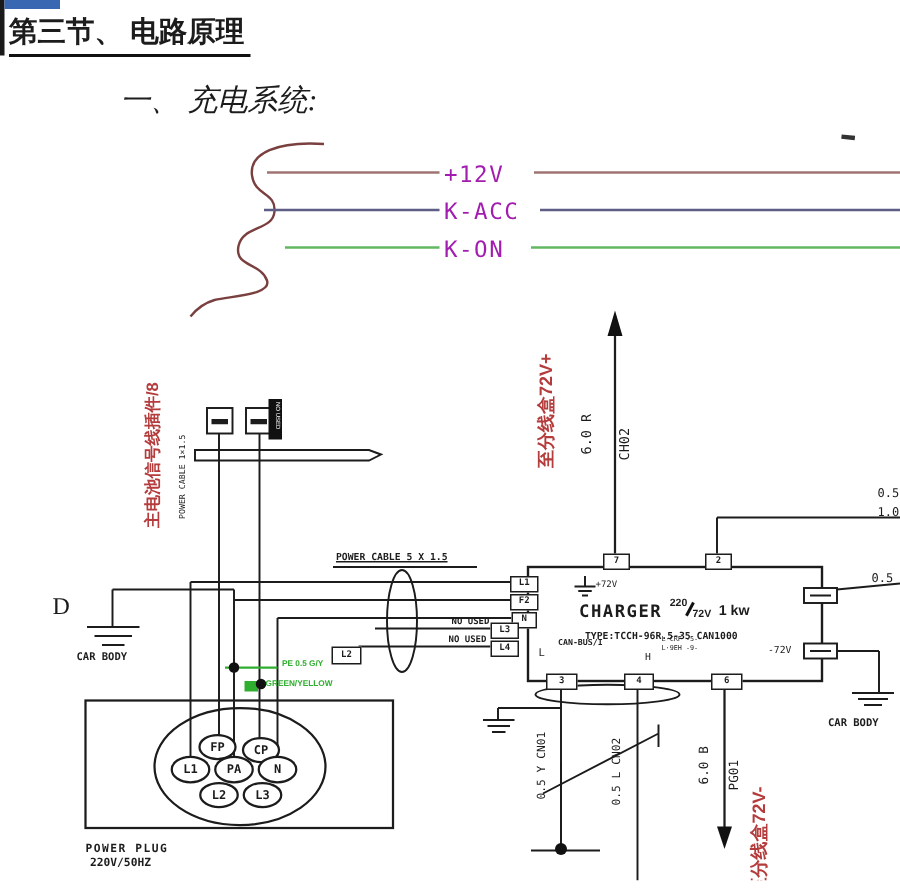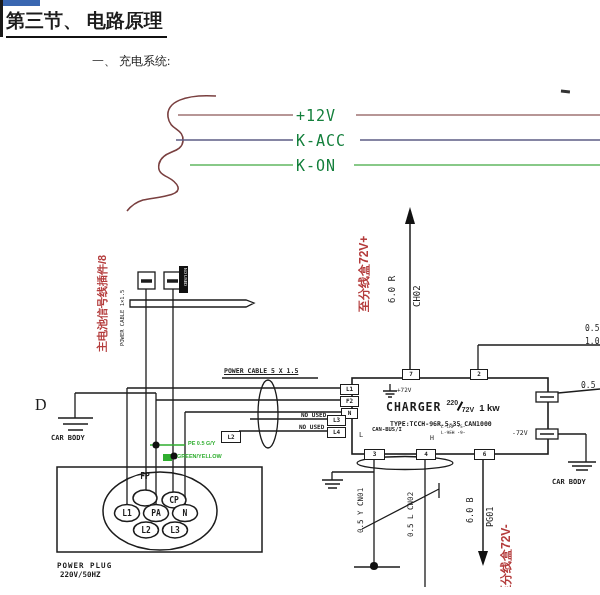--- a/index.html
+++ b/index.html
@@ -12,22 +12,22 @@
   .mono{font-family:"DejaVu Sans Mono",monospace;}
   .red{color:#b43c3c;font-weight:bold;}
   .green{color:#2fae2f;}
   .term{position:absolute;border:1.2px solid #1c1c1c;background:#fff;z-index:3;
         font-size:6px;font-weight:bold;text-align:center;line-height:8px;
         font-family:"DejaVu Sans Mono",monospace;}
   .pin{position:absolute;z-index:3;transform:translate(-50%,-50%);font-size:8px;font-weight:bold;
        font-family:"DejaVu Sans Mono",monospace;}
   .title{position:absolute;left:6px;top:8px;font-family:"Liberation Serif",serif;
          font-weight:bold;font-size:19px;border-bottom:2px solid #111;padding:0 4px 2px 0;}
-  .subtitle{position:absolute;left:92px;top:53px;font-family:"Liberation Serif",serif;font-size:12px;}
-  .buslab{position:absolute;font-family:"DejaVu Sans Mono",monospace;font-size:15px;color:#15803d;letter-spacing:1px;}
+  .subtitle{position:absolute;left:80px;top:53px;font-family:"Liberation Serif",serif;font-size:20px;font-style:italic;}
+  .buslab{position:absolute;font-family:"DejaVu Sans Mono",monospace;font-size:15px;color:#a21caf;letter-spacing:1px;}
   .frac{display:inline-flex;align-items:flex-start;margin:0 2px;}
   .frtop{font-size:7px;font-weight:bold;margin-top:-2px;}
   .frsl{width:1.5px;height:10px;background:#111;transform:rotate(28deg);margin:0 1px;}
   .frbot{font-size:7px;font-weight:bold;margin-top:5px;}
   svg{position:absolute;left:0;top:0;z-index:1;}
   .z2{z-index:2;}
 </style>
 </head>
 <body>
 
@@ -195,21 +195,21 @@
   <div class="term" style="left:341px;top:408px;width:15px;height:9px;">N</div>
   <div class="term" style="left:327px;top:415px;width:17px;height:9px;">L3</div>
   <div class="term" style="left:327px;top:427px;width:17px;height:9px;">L4</div>
   <div class="term" style="left:221px;top:431px;width:18px;height:10px;line-height:9px;">L2</div>
   <div class="term" style="left:402px;top:369px;width:16px;height:9px;">7</div>
   <div class="term" style="left:470px;top:369px;width:16px;height:9px;">2</div>
   <div class="term" style="left:364px;top:449px;width:19px;height:9px;">3</div>
   <div class="term" style="left:416px;top:449px;width:18px;height:9px;">4</div>
   <div class="term" style="left:474px;top:449px;width:19px;height:9px;">6</div>
 
-  <div class="pin" style="left:145px;top:476px;">FP</div>
+  <div class="pin" style="left:145px;top:498px;">FP</div>
   <div class="pin" style="left:174px;top:500px;">CP</div>
   <div class="pin" style="left:127px;top:513px;">L1</div>
   <div class="pin" style="left:156px;top:513px;">PA</div>
   <div class="pin" style="left:185px;top:513px;">N</div>
   <div class="pin" style="left:146px;top:530px;">L2</div>
   <div class="pin" style="left:175px;top:530px;">L3</div>
 
   <div class="lab mono z2" style="left:57px;top:562px;font-size:7.5px;font-weight:bold;letter-spacing:1px;">POWER PLUG</div>
   <div class="lab mono z2" style="left:60px;top:571px;font-size:7.5px;font-weight:bold;text-align:right;">220V/50HZ</div>
 

